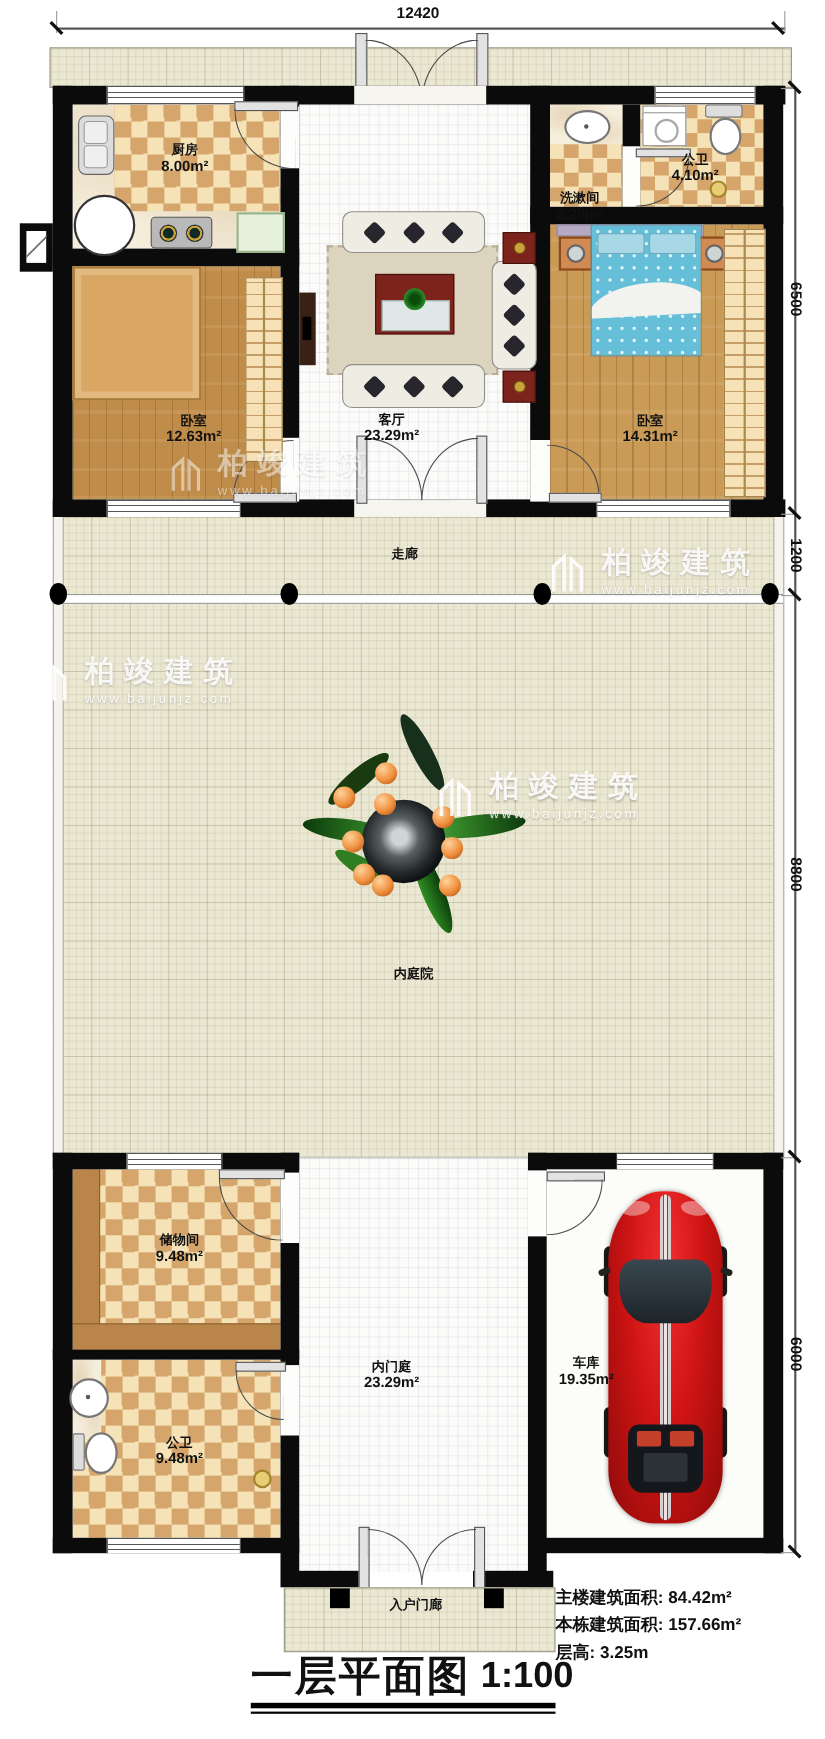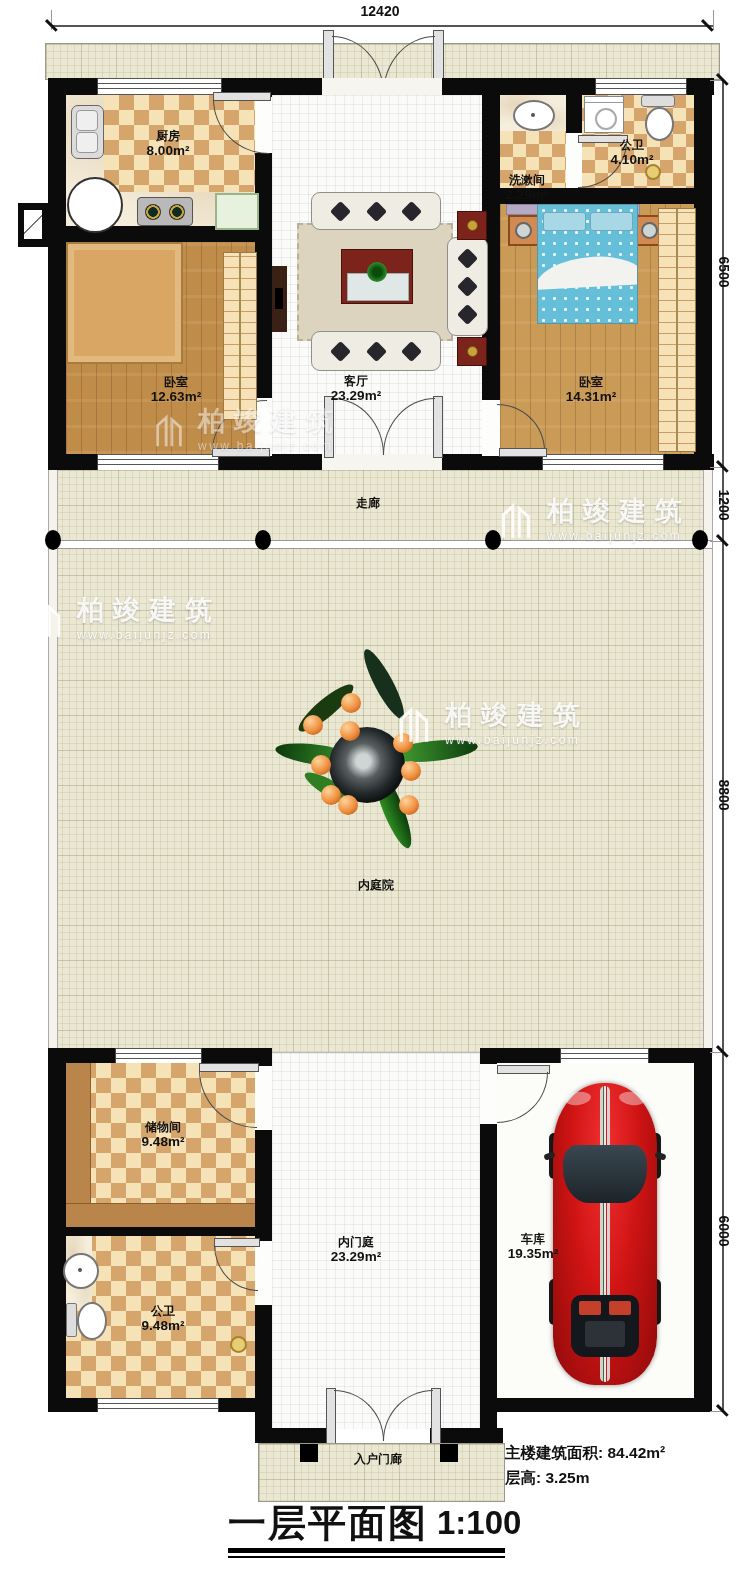--- a/index.html
+++ b/index.html
@@ -364,20 +364,21 @@
   <div class="dimtext" style="left:704px;top:787px;width:40px;transform:rotate(90deg);">8800</div>
   <div class="dimtext" style="left:704px;top:1223px;width:40px;transform:rotate(90deg);">6000</div>
 
   <div class="title-main" style="left:228px;top:1498px;">一层平面图</div>
   <div class="title-scale" style="left:437px;top:1504px;">1:100</div>
   <div class="abs" style="left:228px;top:1548px;width:277px;height:5px;background:#000;"></div>
   <div class="abs" style="left:228px;top:1556px;width:277px;height:2px;background:#000;"></div>
 
   <div class="abs" style="left:505px;top:1440px;width:242px;">
     <div class="stat-line">主楼建筑面积: 84.42m²</div>
+    <div class="stat-line">本栋建筑面积: 157.66m²</div>
     <div class="stat-line">层高: 3.25m</div>
   </div>
 
   <div class="wm" style="left:495px;top:498px;">
     <svg width="42" height="42" viewBox="0 0 40 40">
         <g fill="none" stroke="currentColor" stroke-width="3">
           <path d="M8 36 V14 l9 -8 v30"></path>
           <path d="M23 36 V8 l9 8 v20"></path>
         </g>
       </svg>

